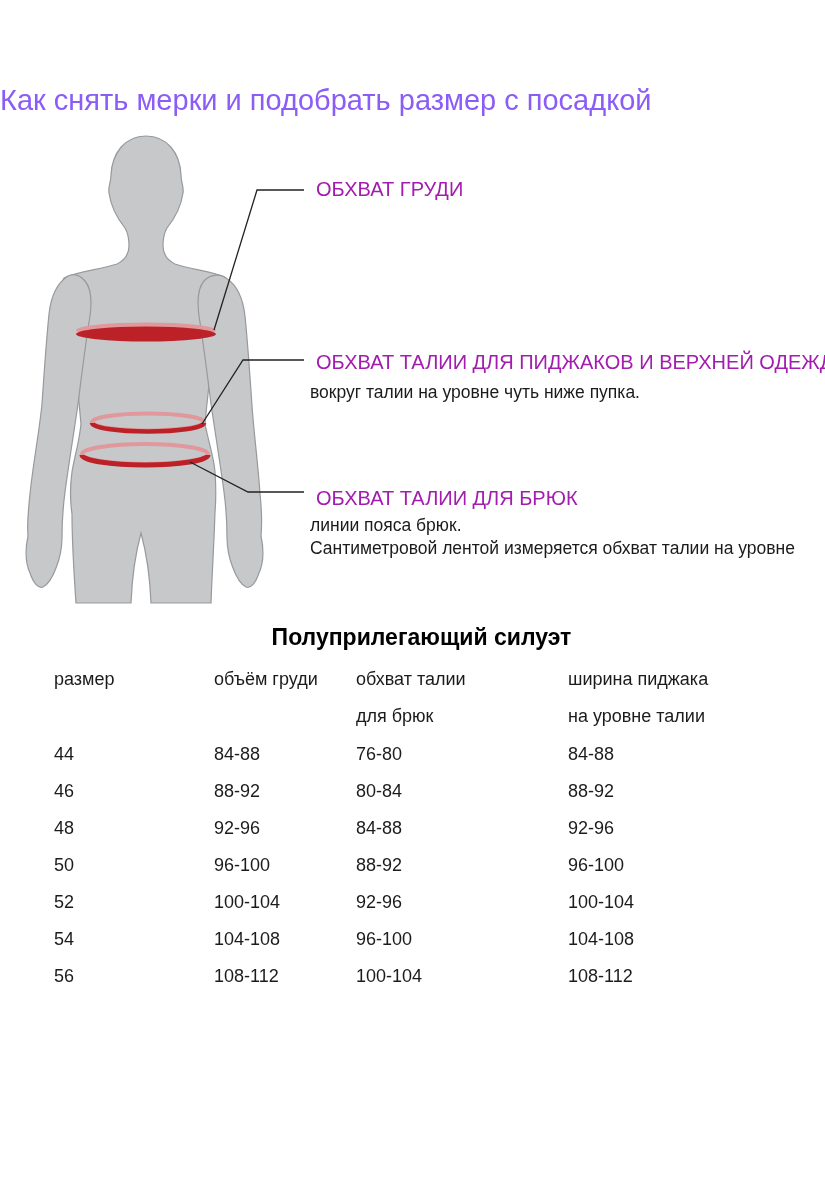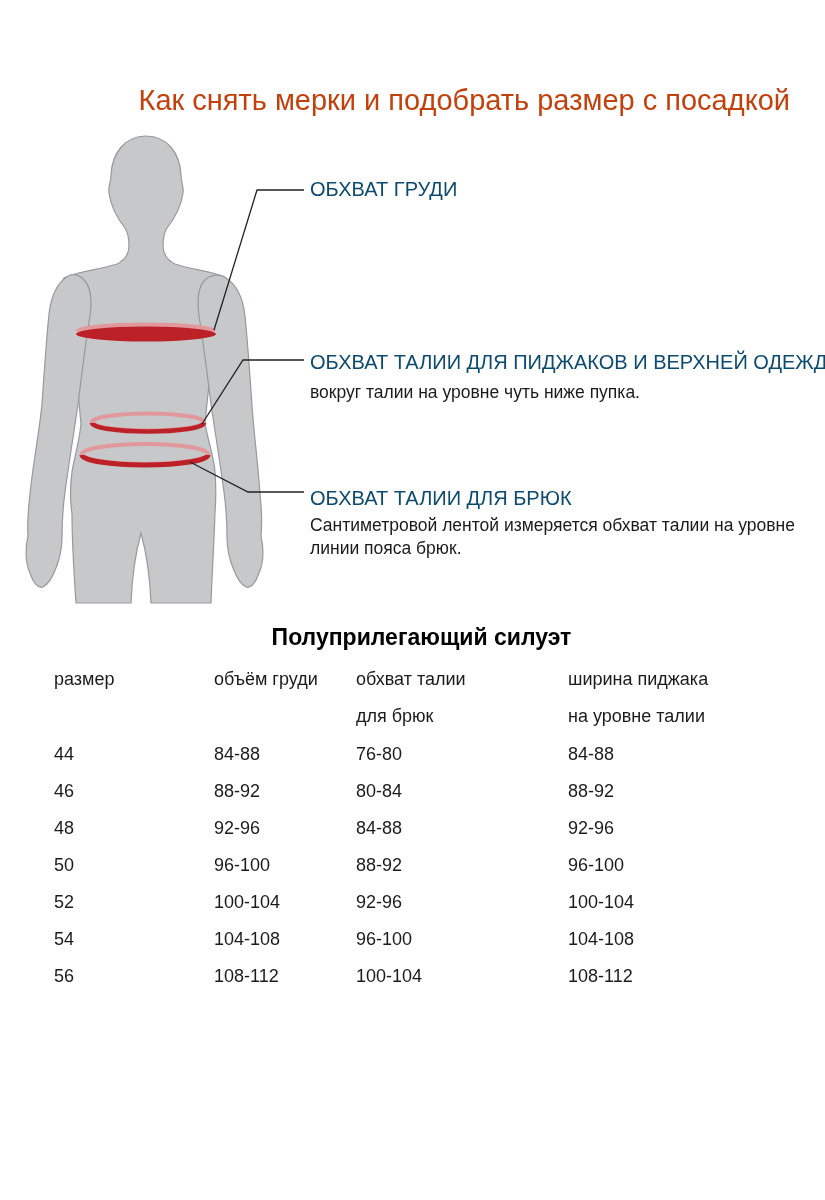--- a/index.html
+++ b/index.html
@@ -6,28 +6,29 @@
   .page{
     position:relative;
     width:825px;height:1200px;
     background:#ffffff;
     font-family:"Liberation Sans", sans-serif;
     color:#1b1b1b;
     overflow:hidden;
   }
   .page-title{
     position:absolute;left:0;top:84px;width:790px;
-    margin:0;text-align:right;
-    font-size:29px;font-weight:400;color:#c2410c;
+    margin:0;text-align:left;
+    font-size:29px;font-weight:400;color:#8b5cf6;
     letter-spacing:0;
   }
   .figure-svg{position:absolute;left:0;top:0;}
   .measure-label{
-    font-size:20px;line-height:24px;font-weight:400;color:#0c4a6e;
+    font-size:20px;line-height:24px;font-weight:400;color:#a21caf;
     white-space:nowrap;
+    margin-left:6px;
   }
   .measure-desc{font-size:17.5px;line-height:22.5px;color:#1b1b1b;}
   .measure-desc div{white-space:pre-wrap;}
   #m1-label{position:absolute;left:310px;top:177px;}
   #m1-desc{position:absolute;left:312px;top:204px;}
   #m2-label{position:absolute;left:310px;top:350px;}
   #m2-desc{position:absolute;left:310px;top:381px;}
   #m3-label{position:absolute;left:310px;top:486px;}
   #m3-desc{position:absolute;left:310px;top:514px;}
   .table-title{
@@ -135,22 +136,22 @@
 
   <div class="measure-label" id="m1-label">ОБХВАТ ГРУДИ</div>
 
   <div class="measure-label" id="m2-label">ОБХВАТ ТАЛИИ ДЛЯ ПИДЖАКОВ И ВЕРХНЕЙ ОДЕЖДЫ</div>
   <div class="measure-desc" id="m2-desc">
       <div>вокруг талии на уровне чуть ниже пупка.</div>
     </div>
 
   <div class="measure-label" id="m3-label">ОБХВАТ ТАЛИИ ДЛЯ БРЮК</div>
   <div class="measure-desc" id="m3-desc">
+      <div>линии пояса брюк.</div>
       <div>Сантиметровой лентой измеряется обхват талии на уровне</div>
-      <div>линии пояса брюк.</div>
     </div>
 
   <h2 class="table-title">Полуприлегающий силуэт</h2>
 
   <div class="size-table">
     <div class="thead">
       <div class="thcell">
         <div>размер</div>
         <div></div>
       </div>

